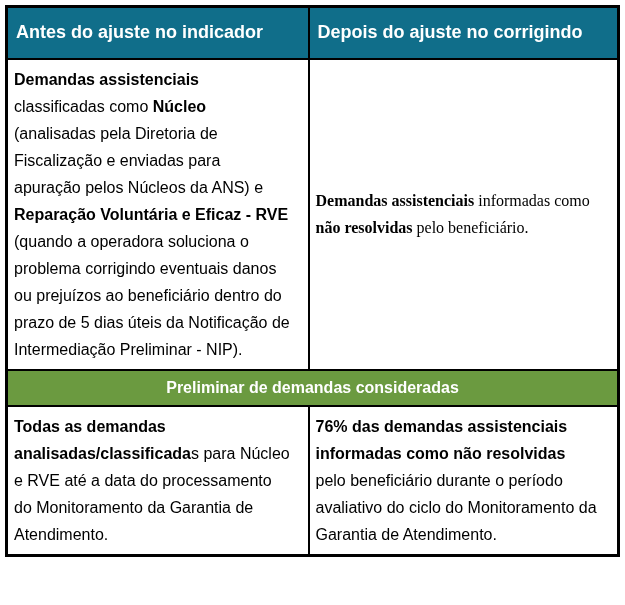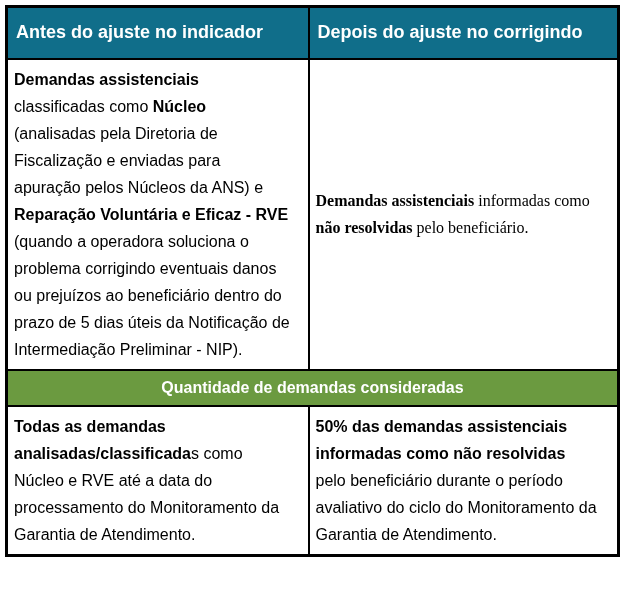--- a/index.html
+++ b/index.html
@@ -90,21 +90,21 @@
     <tbody>
       <tr class="head">
         <td>Antes do ajuste no indicador</td>
         <td>Depois do ajuste no corrigindo</td>
       </tr>
       <tr class="content tall">
         <td><b>Demandas assistenciais</b><span> classificadas como </span><b>Núcleo</b><span> (analisadas pela Diretoria de Fiscalização e enviadas para apuração pelos Núcleos da ANS) e </span><b>Reparação Voluntária e Eficaz - RVE</b><span> (quando a operadora soluciona o problema corrigindo eventuais danos ou prejuízos ao beneficiário dentro do prazo de 5 dias úteis da Notificação de Intermediação Preliminar - NIP).</span></td>
         <td class="vmid"><b>Demandas assistenciais</b><span> informadas como </span><b>não resolvidas</b><span> pelo beneficiário.</span></td>
       </tr>
       <tr class="section green">
-        <td colspan="2">Quantidade de demandas consideradas</td>
+        <td colspan="2">Preliminar de demandas consideradas</td>
       </tr>
       <tr class="content short">
-        <td><b>Todas as demandas analisadas/classificada</b><span>s como Núcleo e RVE até a data do processamento do Monitoramento da Garantia de Atendimento.</span></td>
-        <td><b>50% das demandas assistenciais informadas como não resolvidas</b><span> pelo beneficiário durante o período avaliativo do ciclo do Monitoramento da Garantia de Atendimento.</span></td>
+        <td><b>Todas as demandas analisadas/classificada</b><span>s para Núcleo e RVE até a data do processamento do Monitoramento da Garantia de Atendimento.</span></td>
+        <td><b>76% das demandas assistenciais informadas como não resolvidas</b><span> pelo beneficiário durante o período avaliativo do ciclo do Monitoramento da Garantia de Atendimento.</span></td>
       </tr>
     </tbody>
   </table>
 </div>
 
 </body></html>

